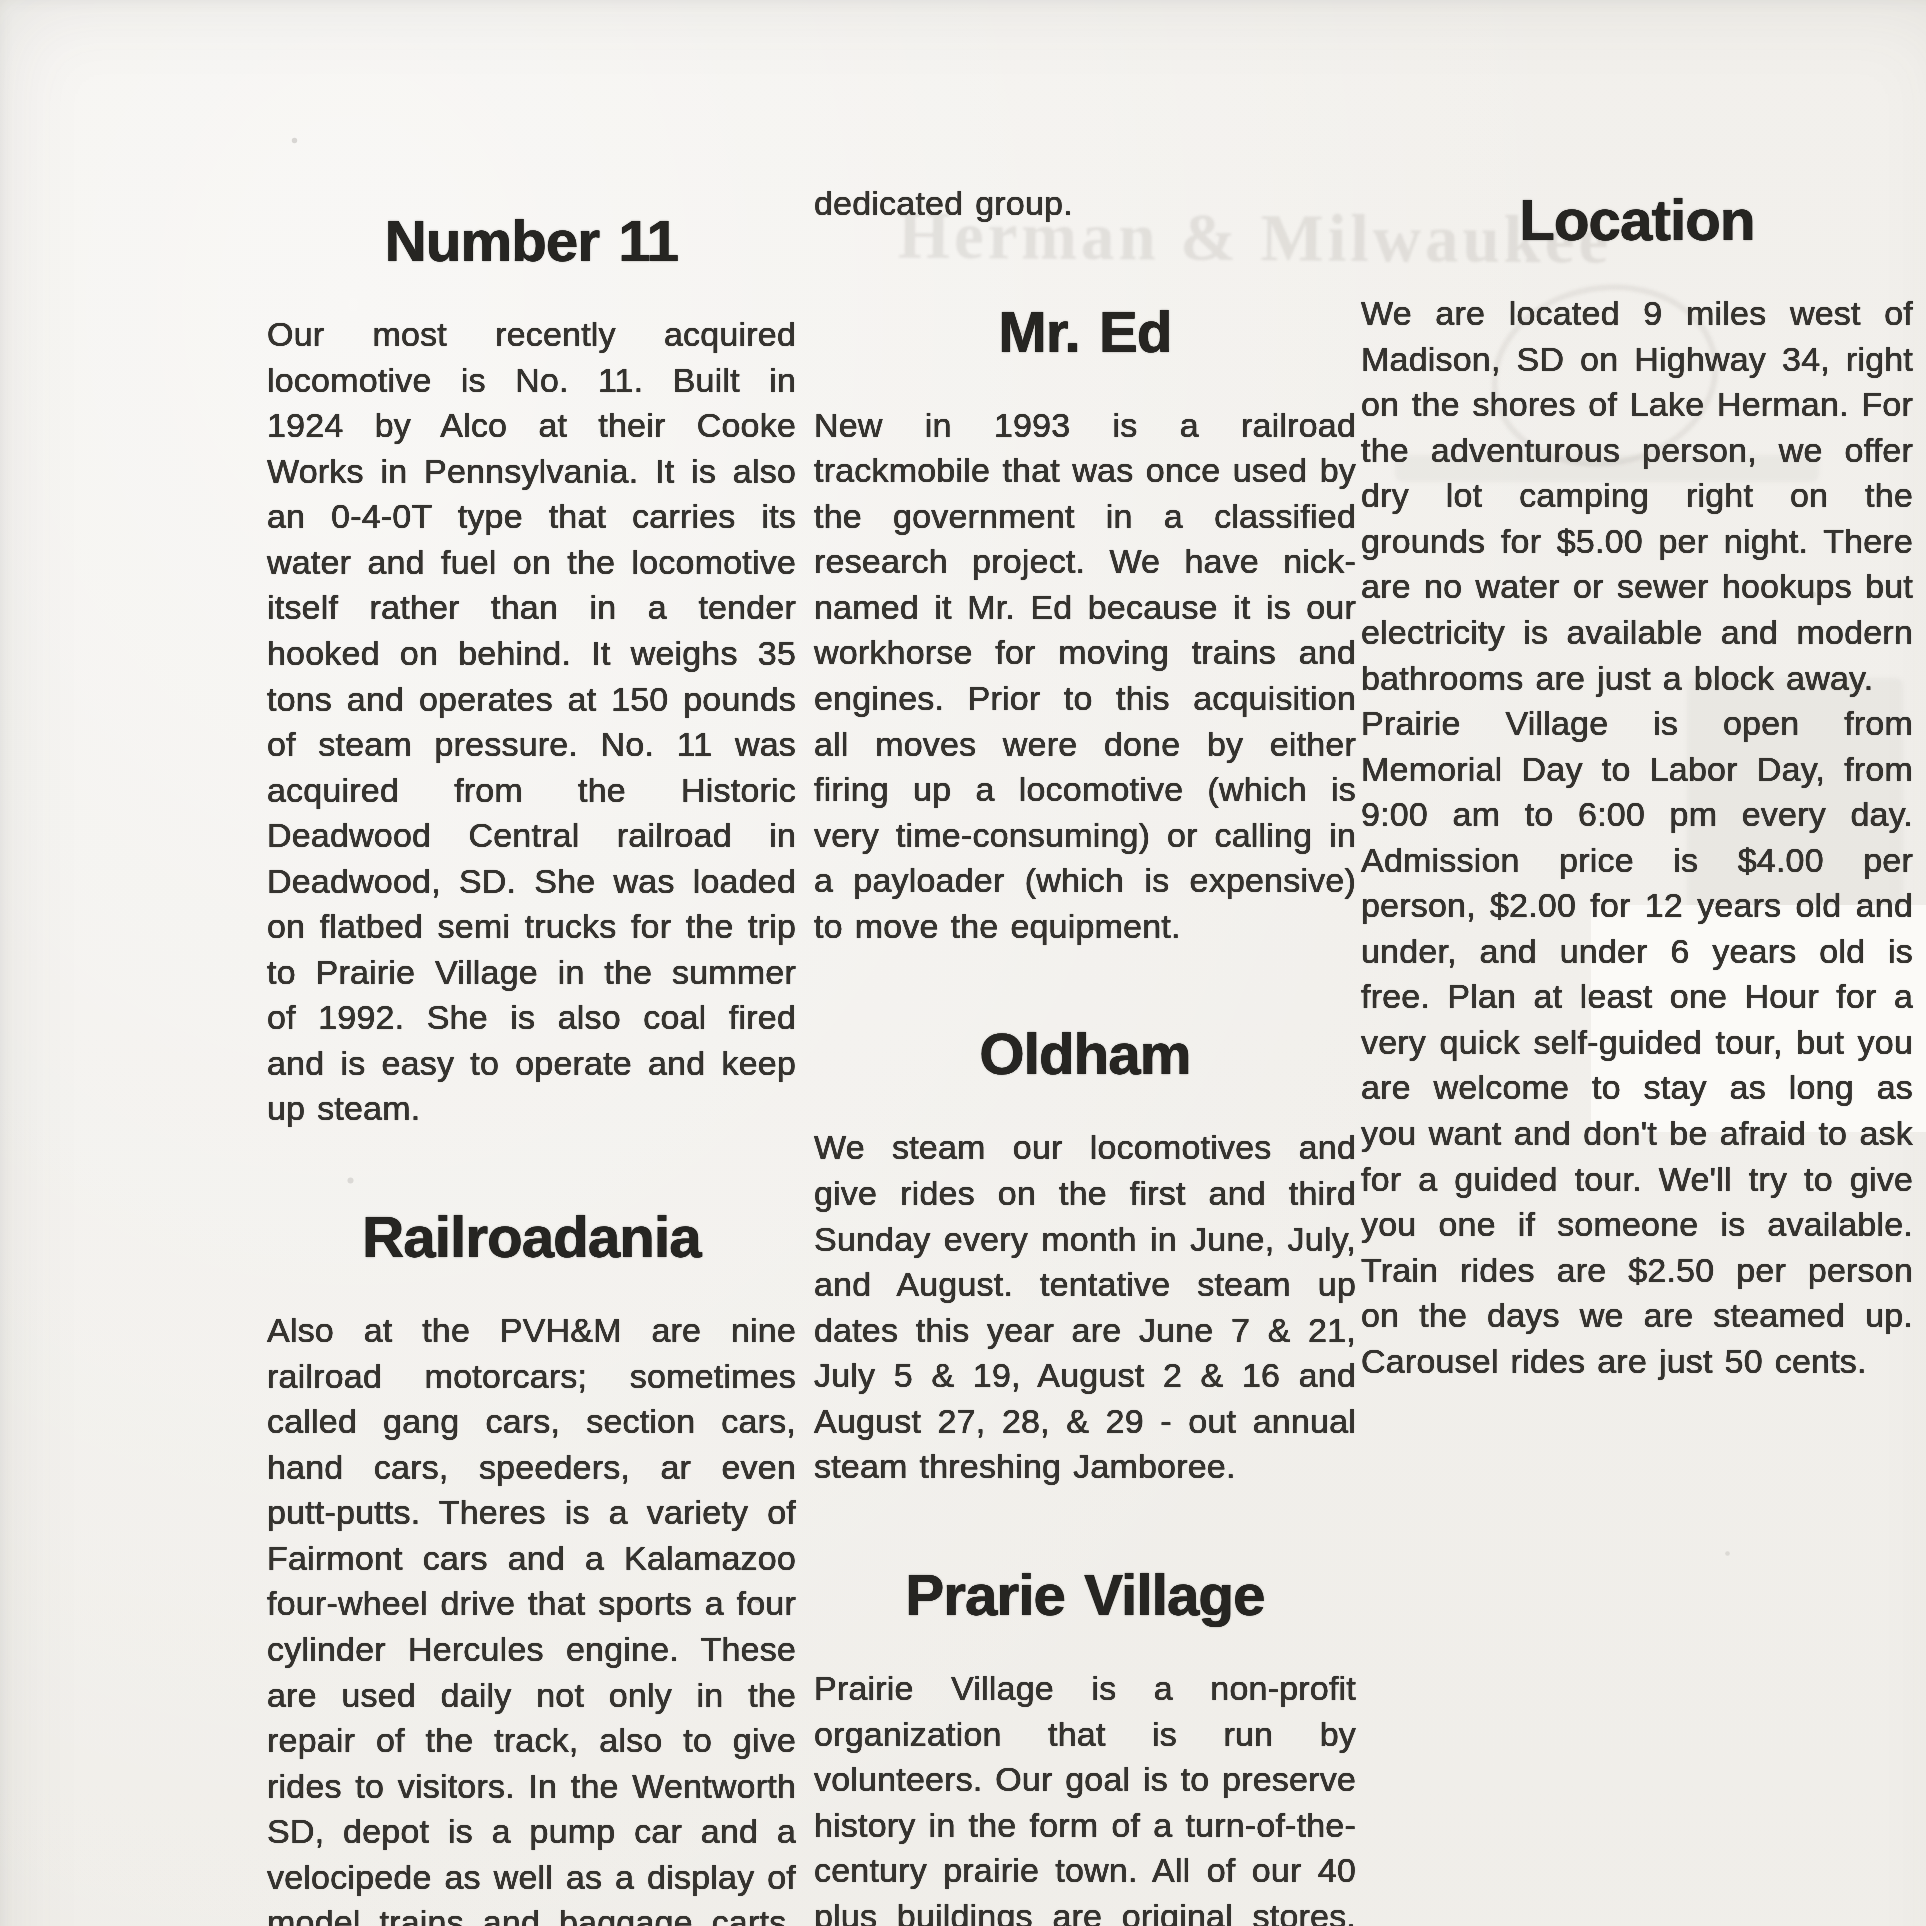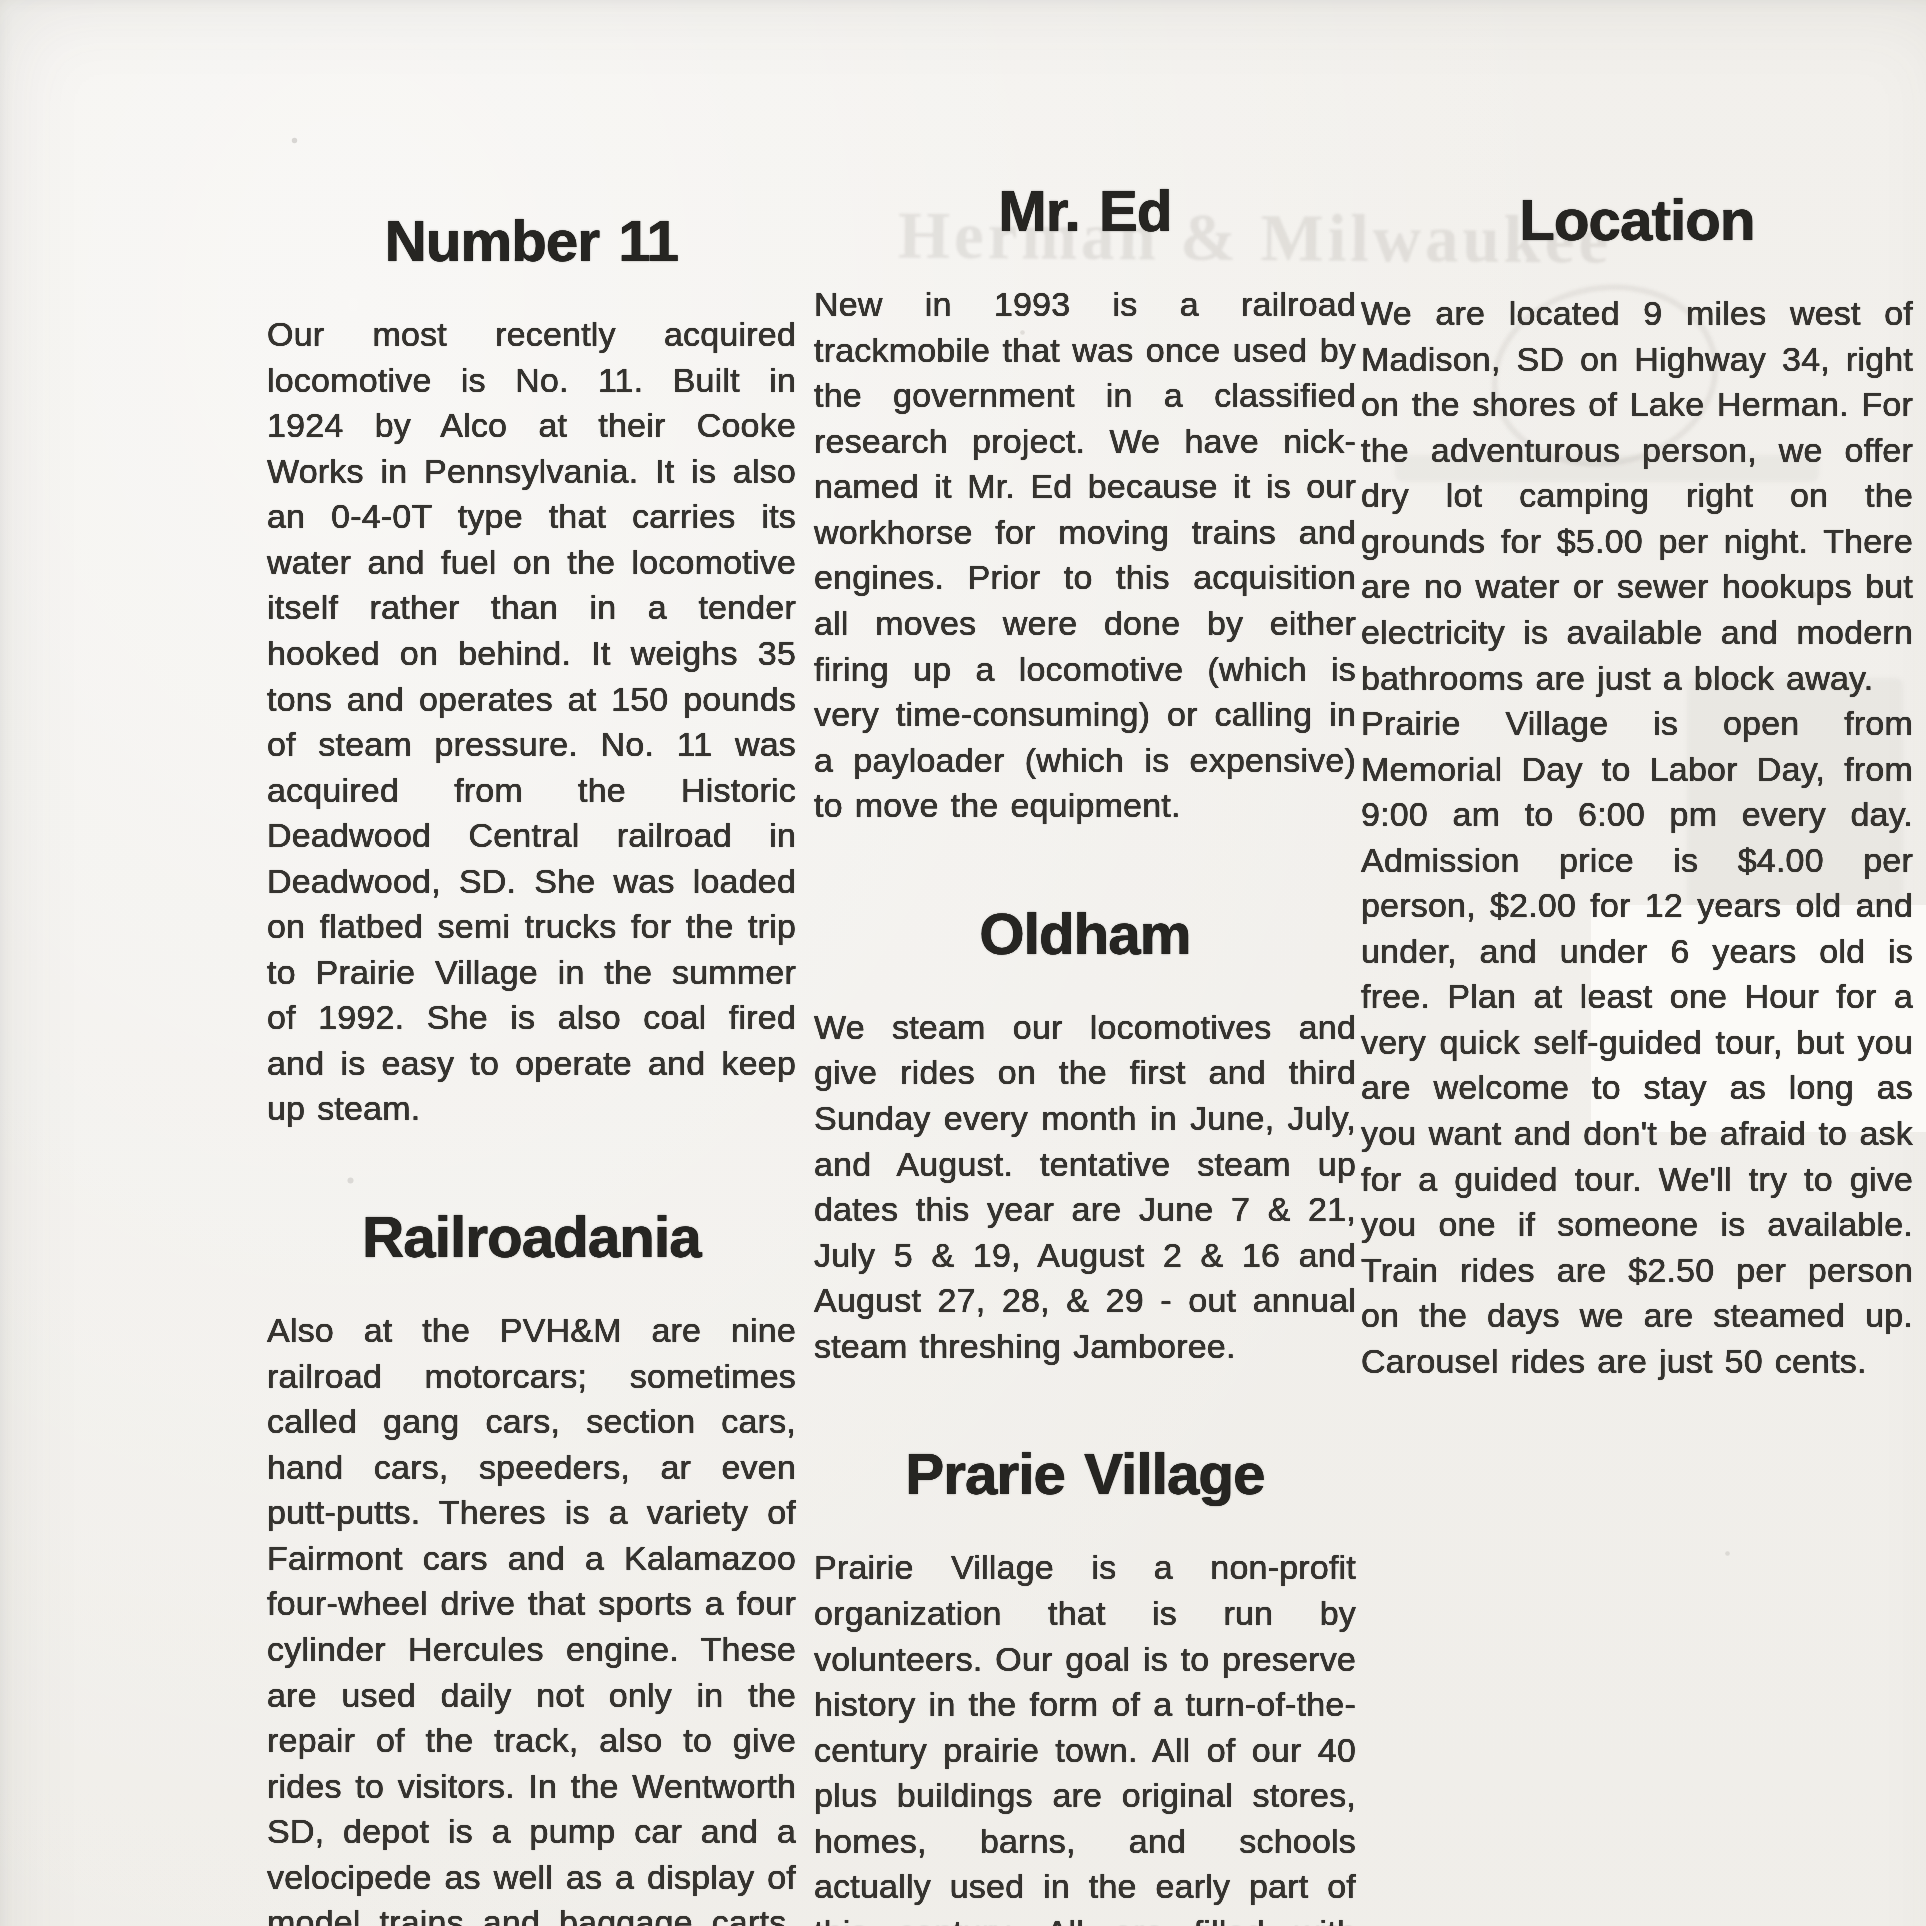--- a/index.html
+++ b/index.html
@@ -138,20 +138,21 @@
 
   <div class="speckles"></div>
 
   <div class="col col-1">
       <div class="heading">Number 11</div>
       <div class="paragraph">Our most recently acquired locomotive is No. 11. Built in 1924 by Alco at their Cooke Works in Pennsylvania. It is also an 0-4-0T type that carries its water and fuel on the locomotive itself rather than in a tender hooked on behind. It weighs 35 tons and operates at 150 pounds of steam pressure. No. 11 was acquired from the Historic Deadwood Central railroad in Deadwood, SD. She was loaded on flatbed semi trucks for the trip to Prairie Village in the summer of 1992. She is also coal fired and is easy to operate and keep up steam.</div>
       <div class="heading">Railroadania</div>
       <div class="paragraph">Also at the PVH&amp;M are nine railroad motorcars; sometimes called gang cars, section cars, hand cars, speeders, ar even putt-putts. Theres is a variety of Fairmont cars and a Kalamazoo four-wheel drive that sports a four cylinder Hercules engine. These are used daily not only in the repair of the track, also to give rides to visitors. In the Wentworth SD, depot is a pump car and a velocipede as well as a display of model trains and baggage carts. Down the track a ways is a tank car, several box cars and a swing-wing Russel snow plow once used by the Burlington Northern. Yet to come are some ex-IC cabooses.</div>
     </div>
   <div class="col col-2">
+      <div class="paragraph">dedicated group.</div>
       <div class="heading">Mr. Ed</div>
       <div class="paragraph">New in 1993 is a railroad trackmobile that was once used by the government in a classified research project. We have nick-named it Mr. Ed because it is our workhorse for moving trains and engines. Prior to this acquisition all moves were done by either firing up a locomotive (which is very time-consuming) or calling in a payloader (which is expensive) to move the equipment.</div>
       <div class="heading">Oldham</div>
       <div class="paragraph">We steam our locomotives and give rides on the first and third Sunday every month in June, July, and August. tentative steam up dates this year are June 7 &amp; 21, July 5 &amp; 19, August 2 &amp; 16 and August 27, 28, &amp; 29 - out annual steam threshing Jamboree.</div>
       <div class="heading">Prarie Village</div>
       <div class="paragraph">Prairie Village is a non-profit organization that is run by volunteers. Our goal is to preserve history in the form of a turn-of-the-century prairie town. All of our 40 plus buildings are original stores, homes, barns, and schools actually used in the early part of this century. All are filled with displays of the way things used to be in addition to some interesting collections such as the model trains at the only surviving South Dakota union depot, the doll collection in the old Madison Hotel that was used as the county poor farm for many years, and of course the sheds are filled with over 100 tractors of all kinds,, from the small truck-farm tractor to the common field tractor, right on up to the huge, lumbering gas and steam powered traction engines. We have log cabins, a claim shanty, pioneer homes - including a sod house -, an undertaking parlor, barber shop, telephone office, bank, and of course the old Socialist Hall from Oldham, SD - the building that saw</div>
     </div>
   <div class="col col-3">
       <div class="heading">Location</div>
       <div class="paragraph">We are located 9 miles west of Madison, SD on Highway 34, right on the shores of Lake Herman. For the adventurous person, we offer dry lot camping right on the grounds for $5.00 per night. There are no water or sewer hookups but electricity is available and modern bathrooms are just a block away.</div>

